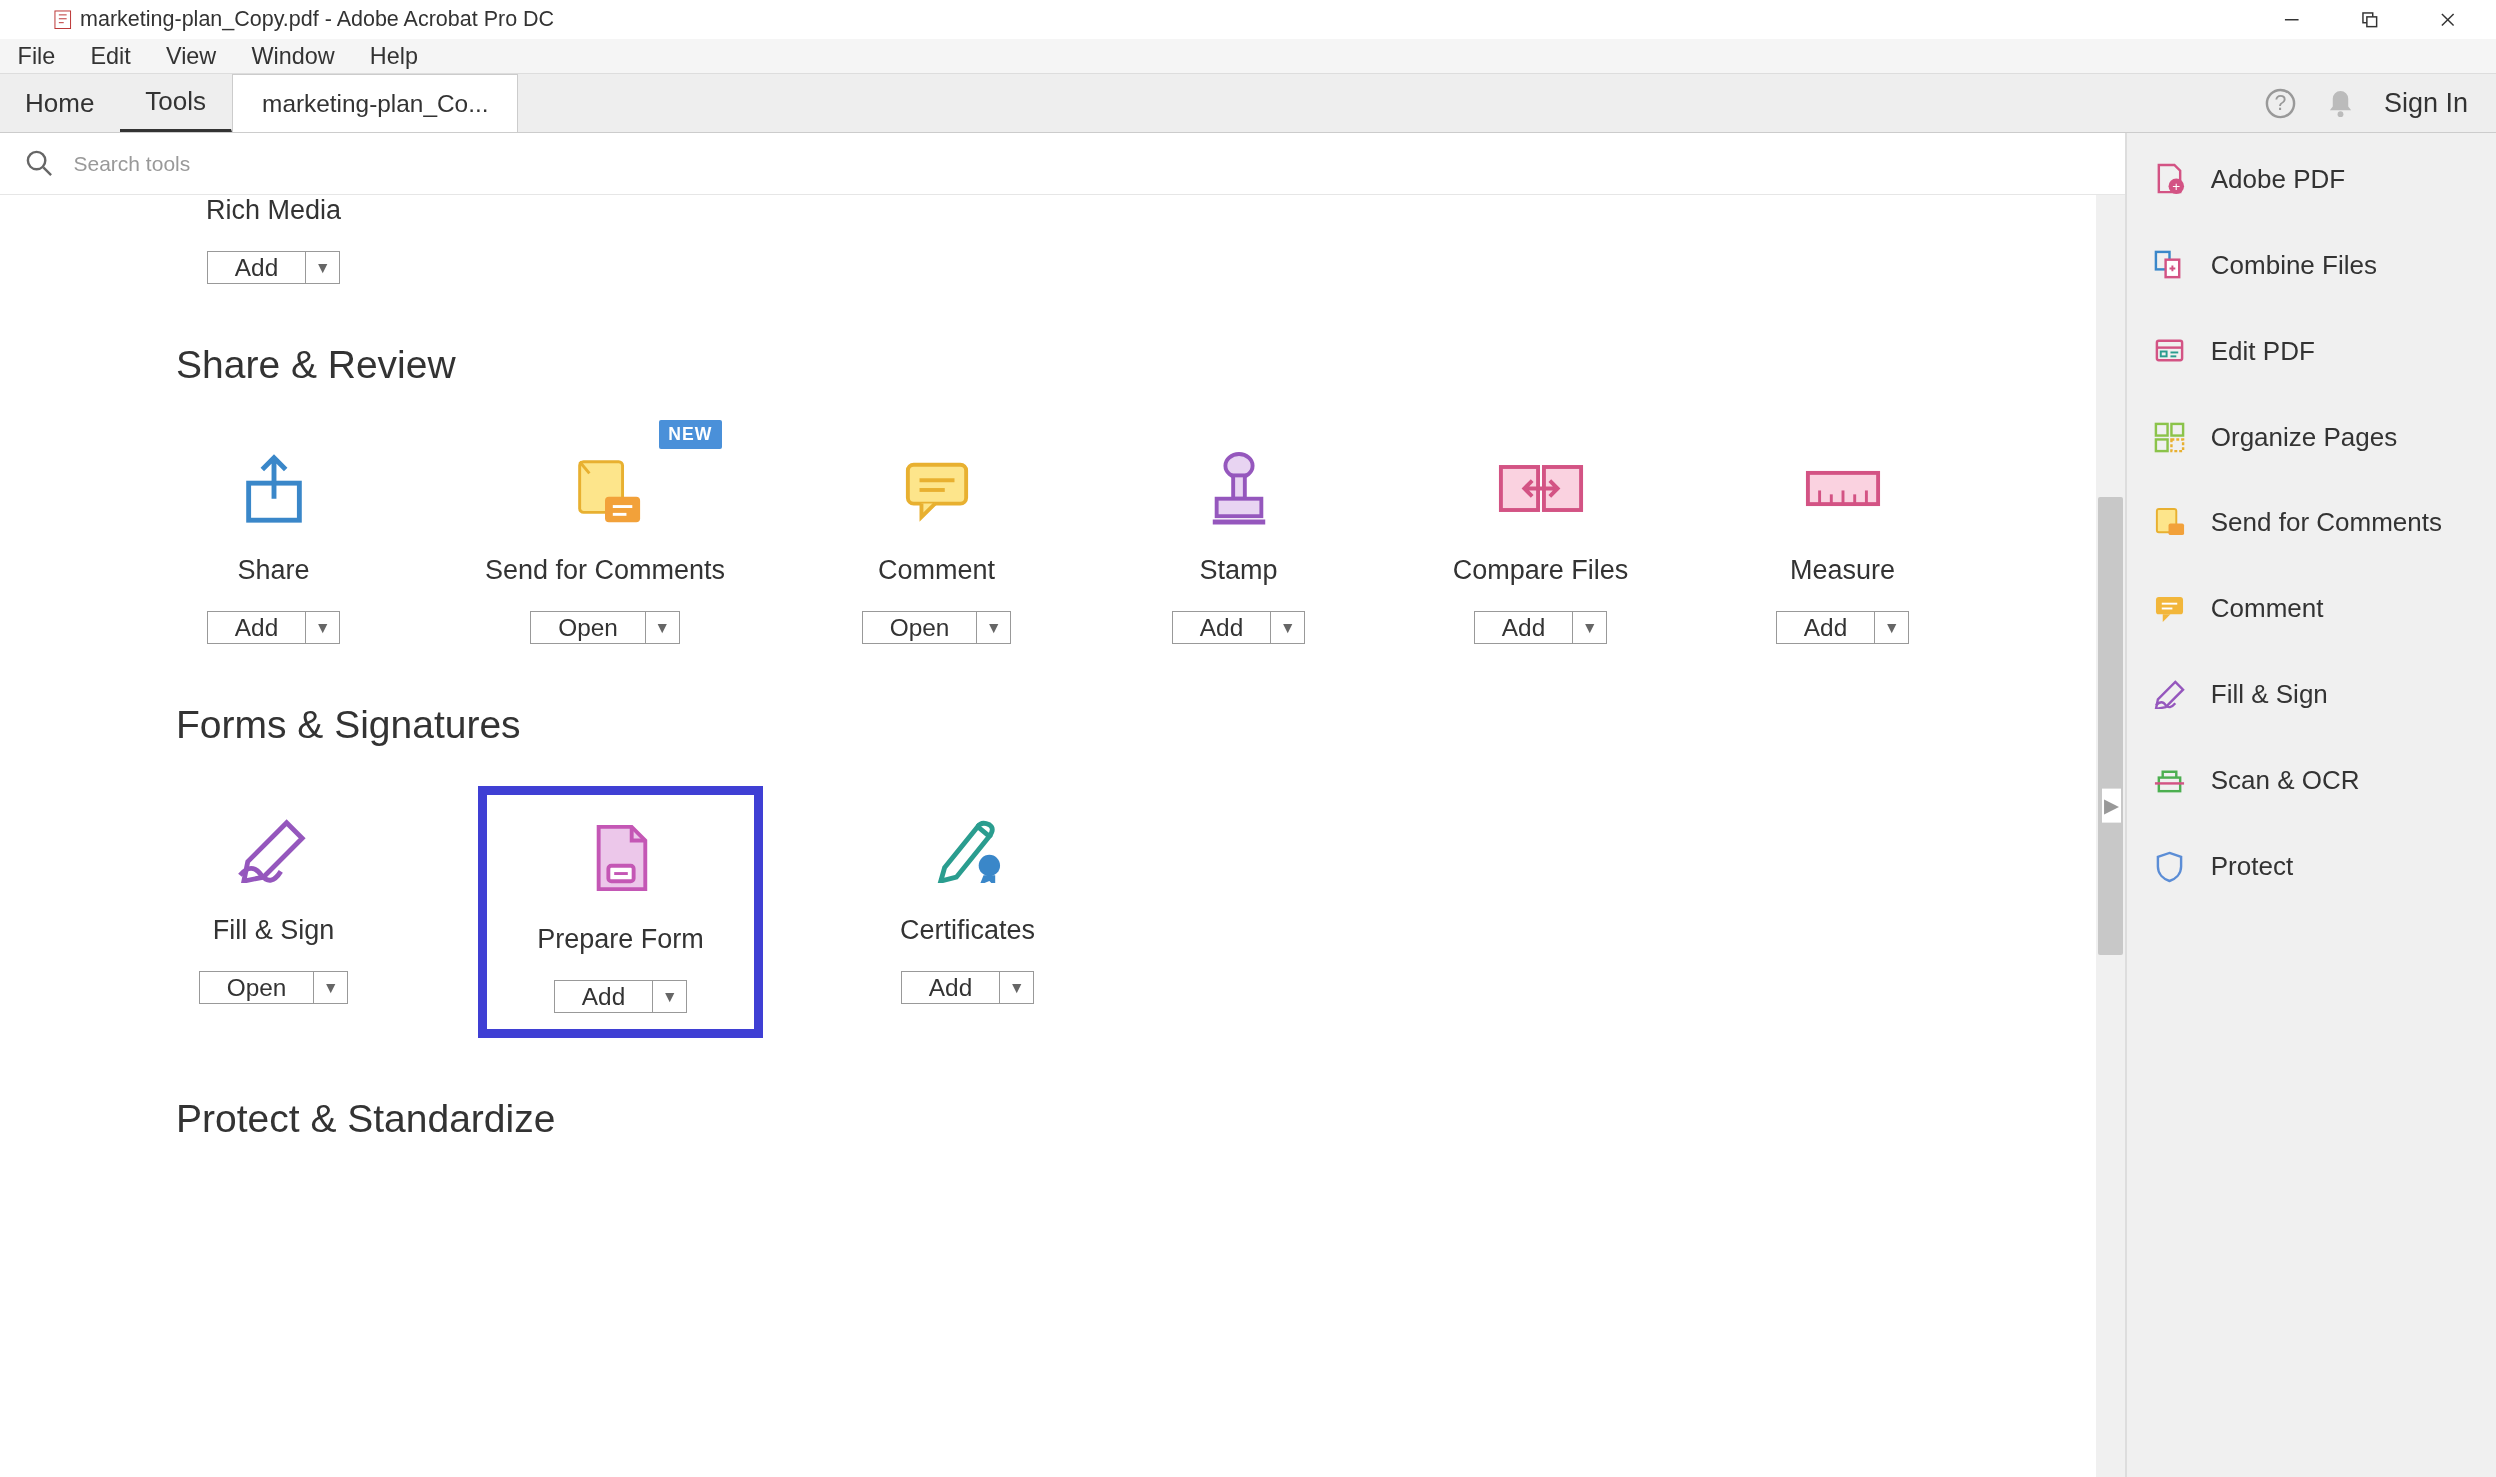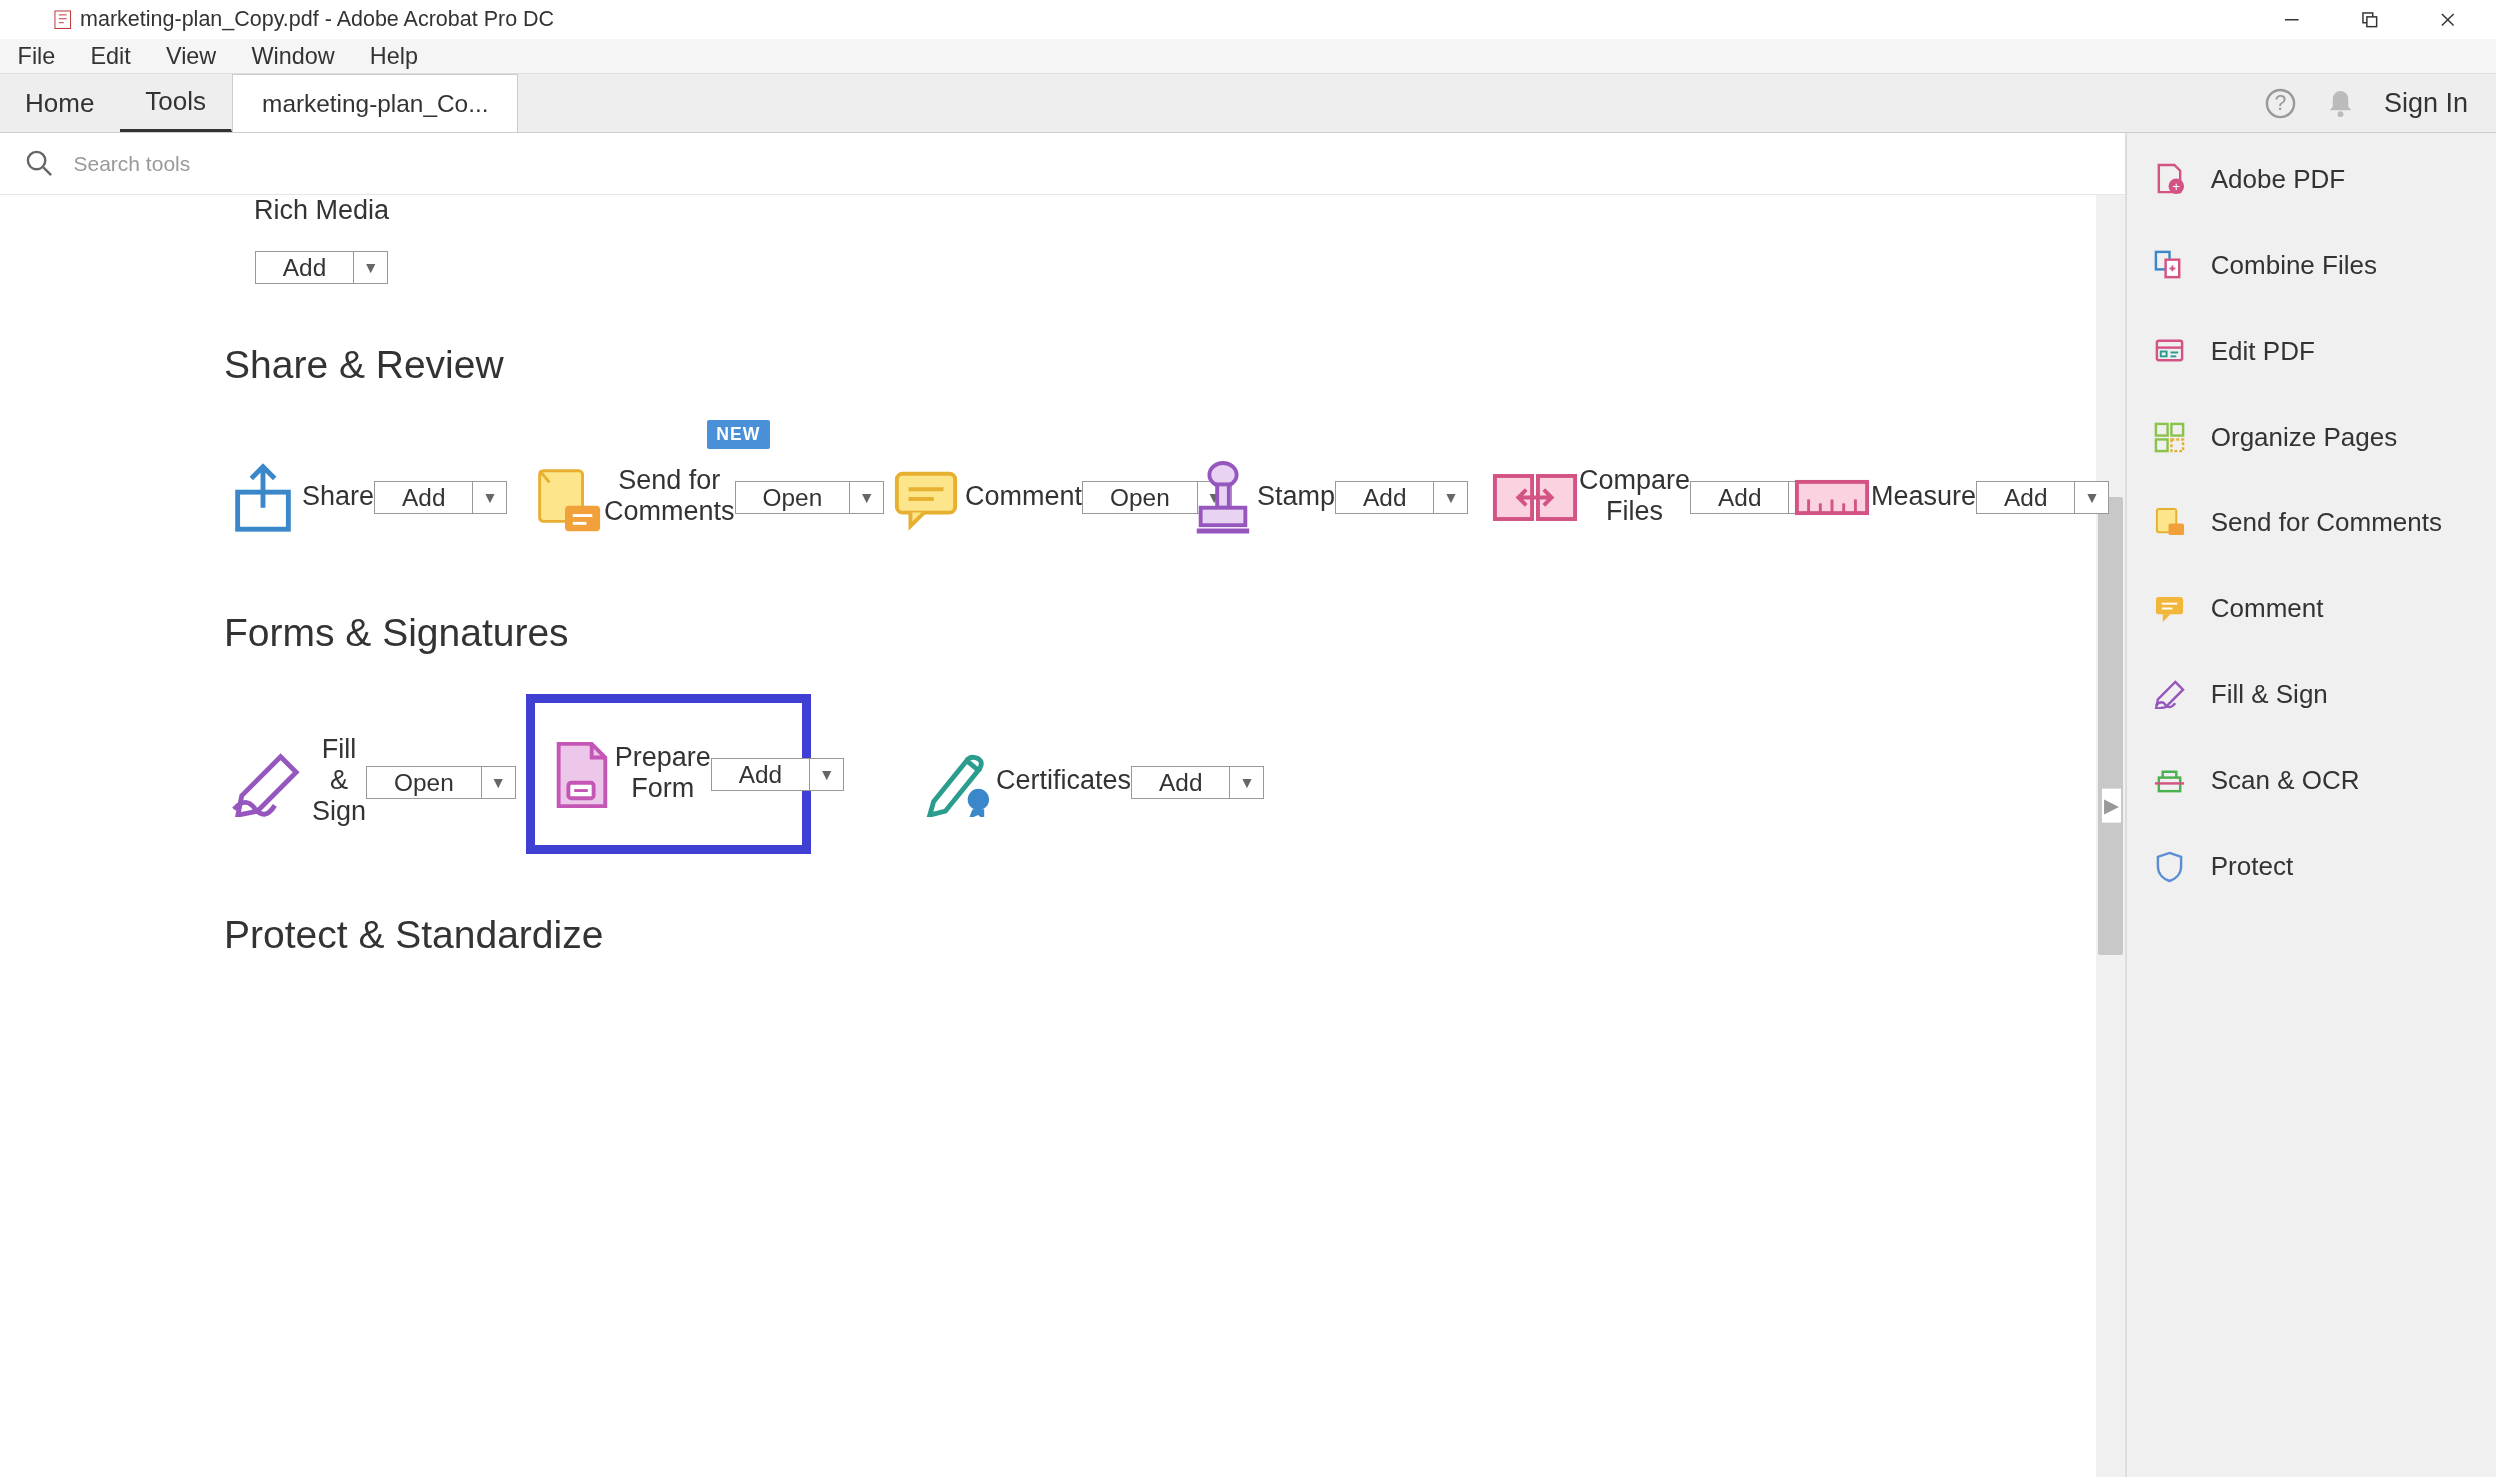--- a/index.html
+++ b/index.html
@@ -29,26 +29,26 @@
 
 
 .content { display: flex; height: calc(1478px - 39px - 35px - 59px); }
 .main-wrap { flex: 1; display: flex; flex-direction: column; border-right: 1px solid #ddd; position: relative; }
 .searchbar { height: 62px; border-bottom: 1px solid #e6e6e6; display: flex; align-items: center; padding: 0 25px; gap: 19.5px; }
 .searchbar input { border: none; outline: none; font-size: 21px; flex: 1; color: #333; }
 .searchbar input::placeholder { color: #999; }
 .search-icon { color: #666; }
 
 .tools-scroll { flex: 1; padding: 0 0 39px 0; overflow: hidden; position: relative; background: #fff; }
-.tools-inner { padding-left: 176px; margin-left: 48px; }
+.tools-inner { padding-left: 176px; }
 
 .section-title { font-size: 39px; font-weight: 400; color: #333; margin: 59px 0 39px 0; }
 
 .tool-row { display: flex; gap: 107px; }
-.tool-card { width: 195px; display: flex; flex-direction: row; align-items: center; position: relative; padding-top: 17.6px; }
+.tool-card { width: 195px; display: flex; flex-direction: column; align-items: center; position: relative; padding-top: 17.6px; }
 .tool-card.highlighted { border: 9.8px solid #3f3fd4; padding: 17.6px 11.7px 15.6px 11.7px; width: 285px; }
 .tool-icon { height: 90px; display: flex; align-items: center; justify-content: center; position: relative; }
 .tool-label { font-size: 27px; color: #333; margin: 21.5px 0 25px 0; text-align: center; }
 .new-badge { position: absolute; top: -5.9px; right: 9.8px; background: #4a90d9; color: #fff; font-size: 17.6px; font-weight: 600; padding: 3.9px 9.8px; border-radius: 2px; letter-spacing: 1px; }
 
 .split-btn { display: flex; height: 33px; }
 .split-btn .main { border: 1.5px solid #999; border-right: none; padding: 0 27px; display: flex; align-items: center; font-size: 24.4px; color: #333; background: #fff; }
 .split-btn .arrow { border: 1.5px solid #999; width: 35px; display: flex; align-items: center; justify-content: center; background: #fff; color: #666; font-size: 15.6px; }
 
 

